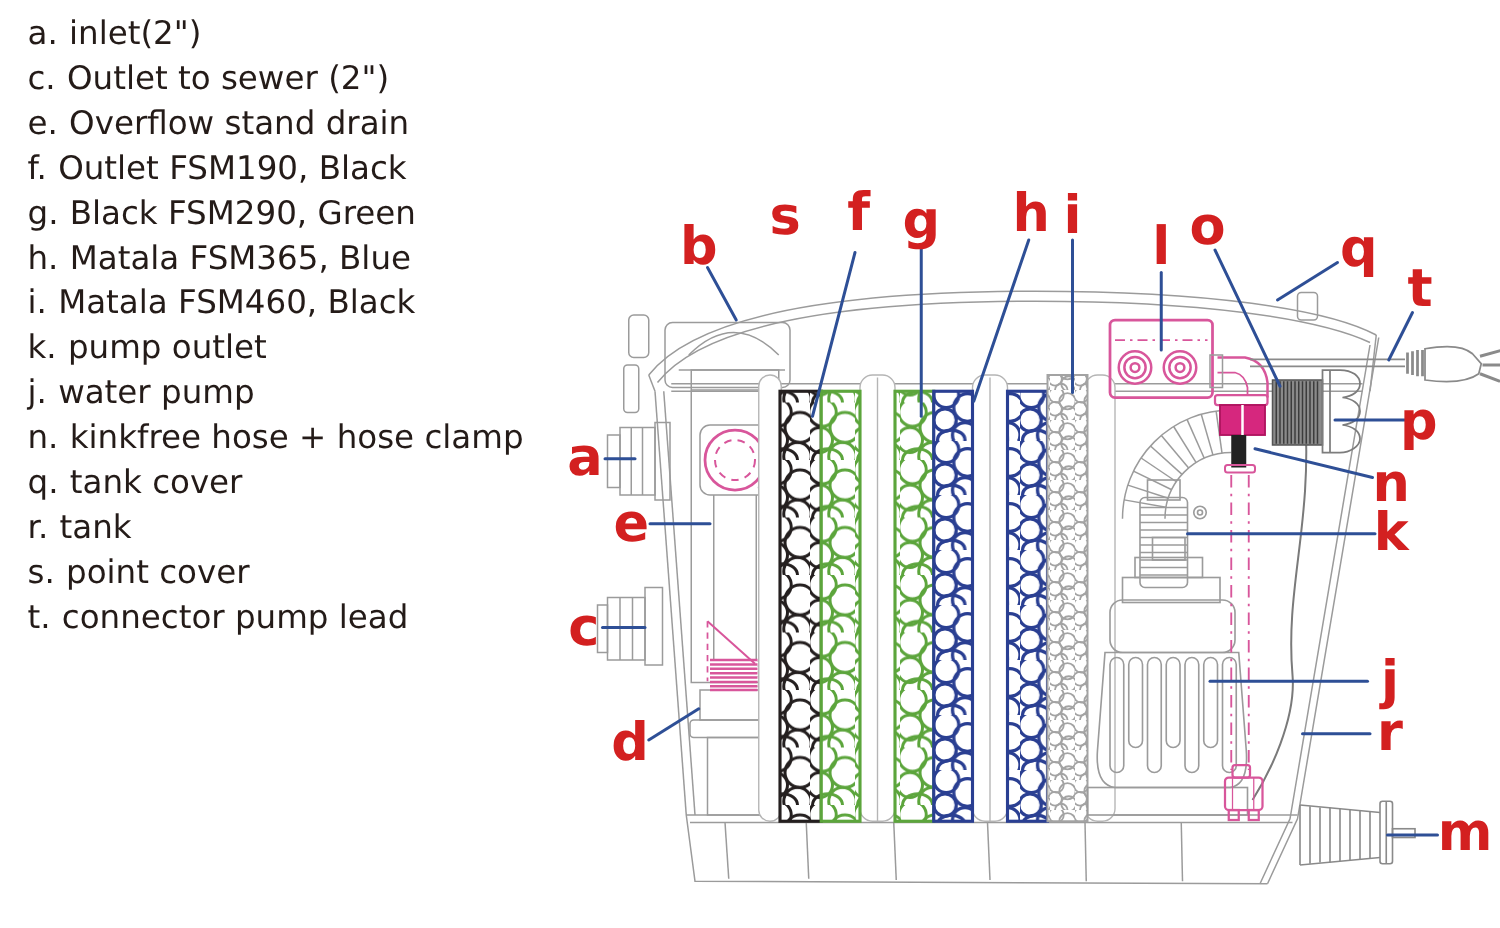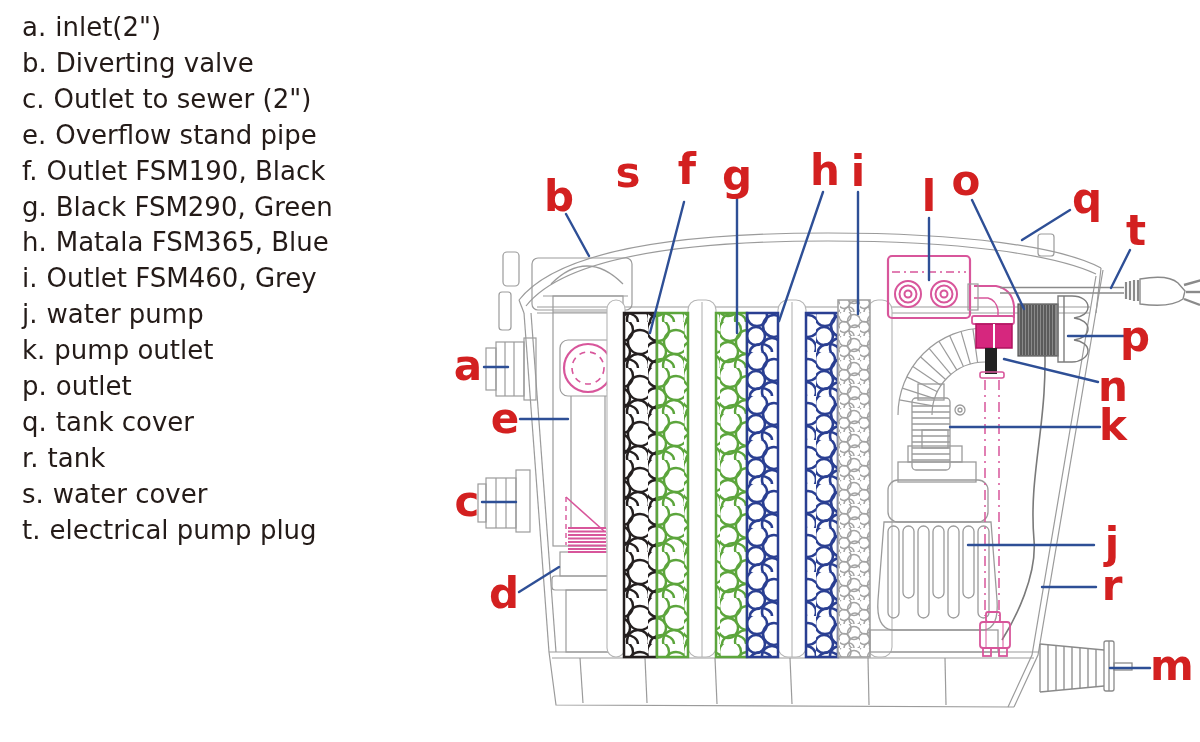--- a/index.html
+++ b/index.html
@@ -13,34 +13,33 @@
   .dlabel{position:absolute;transform:translate(-50%,-50%);font-size:42px;font-weight:700;
           color:#d32020;line-height:1;}
 </style>
 </head>
 <body>
 
 <div class="stage">
 
   <div class="legend">
     <div class="legend-row"><span class="lg-letter">a.</span><span>inlet(2")</span></div>
-    <div class="legend-row"><span class="lg-letter">b.</span><span>Diverting valve</span></div>
     <div class="legend-row"><span class="lg-letter">c.</span><span>Outlet to sewer (2")</span></div>
-    <div class="legend-row"><span class="lg-letter">e.</span><span>Overflow stand pipe</span></div>
+    <div class="legend-row"><span class="lg-letter">e.</span><span>Overflow stand drain</span></div>
     <div class="legend-row"><span class="lg-letter">f.</span><span>Outlet FSM190, Black</span></div>
     <div class="legend-row"><span class="lg-letter">g.</span><span>Black FSM290, Green</span></div>
     <div class="legend-row"><span class="lg-letter">h.</span><span>Matala FSM365, Blue</span></div>
-    <div class="legend-row"><span class="lg-letter">i.</span><span>Outlet FSM460, Grey</span></div>
+    <div class="legend-row"><span class="lg-letter">i.</span><span>Matala FSM460, Black</span></div>
+    <div class="legend-row"><span class="lg-letter">k.</span><span>pump outlet</span></div>
     <div class="legend-row"><span class="lg-letter">j.</span><span>water pump</span></div>
-    <div class="legend-row"><span class="lg-letter">k.</span><span>pump outlet</span></div>
-    <div class="legend-row"><span class="lg-letter">p.</span><span>outlet</span></div>
+    <div class="legend-row"><span class="lg-letter">n.</span><span>kinkfree hose + hose clamp</span></div>
     <div class="legend-row"><span class="lg-letter">q.</span><span>tank cover</span></div>
     <div class="legend-row"><span class="lg-letter">r.</span><span>tank</span></div>
-    <div class="legend-row"><span class="lg-letter">s.</span><span>water cover</span></div>
-    <div class="legend-row"><span class="lg-letter">t.</span><span>electrical pump plug</span></div>
+    <div class="legend-row"><span class="lg-letter">s.</span><span>point cover</span></div>
+    <div class="legend-row"><span class="lg-letter">t.</span><span>connector pump lead</span></div>
   </div>
 
   <svg class="diagram-svg" viewBox="0 0 1200 742">
     <defs>
       <pattern id="pm-black" width="36" height="46" patternUnits="userSpaceOnUse">
         <g fill="none" stroke="#241f1f" stroke-width="2.4">
           <circle cx="10" cy="8" r="11"></circle>
             <circle cx="28" cy="20" r="12"></circle>
           <circle cx="8" cy="30" r="10"></circle>
             <circle cx="26" cy="43" r="11"></circle>

